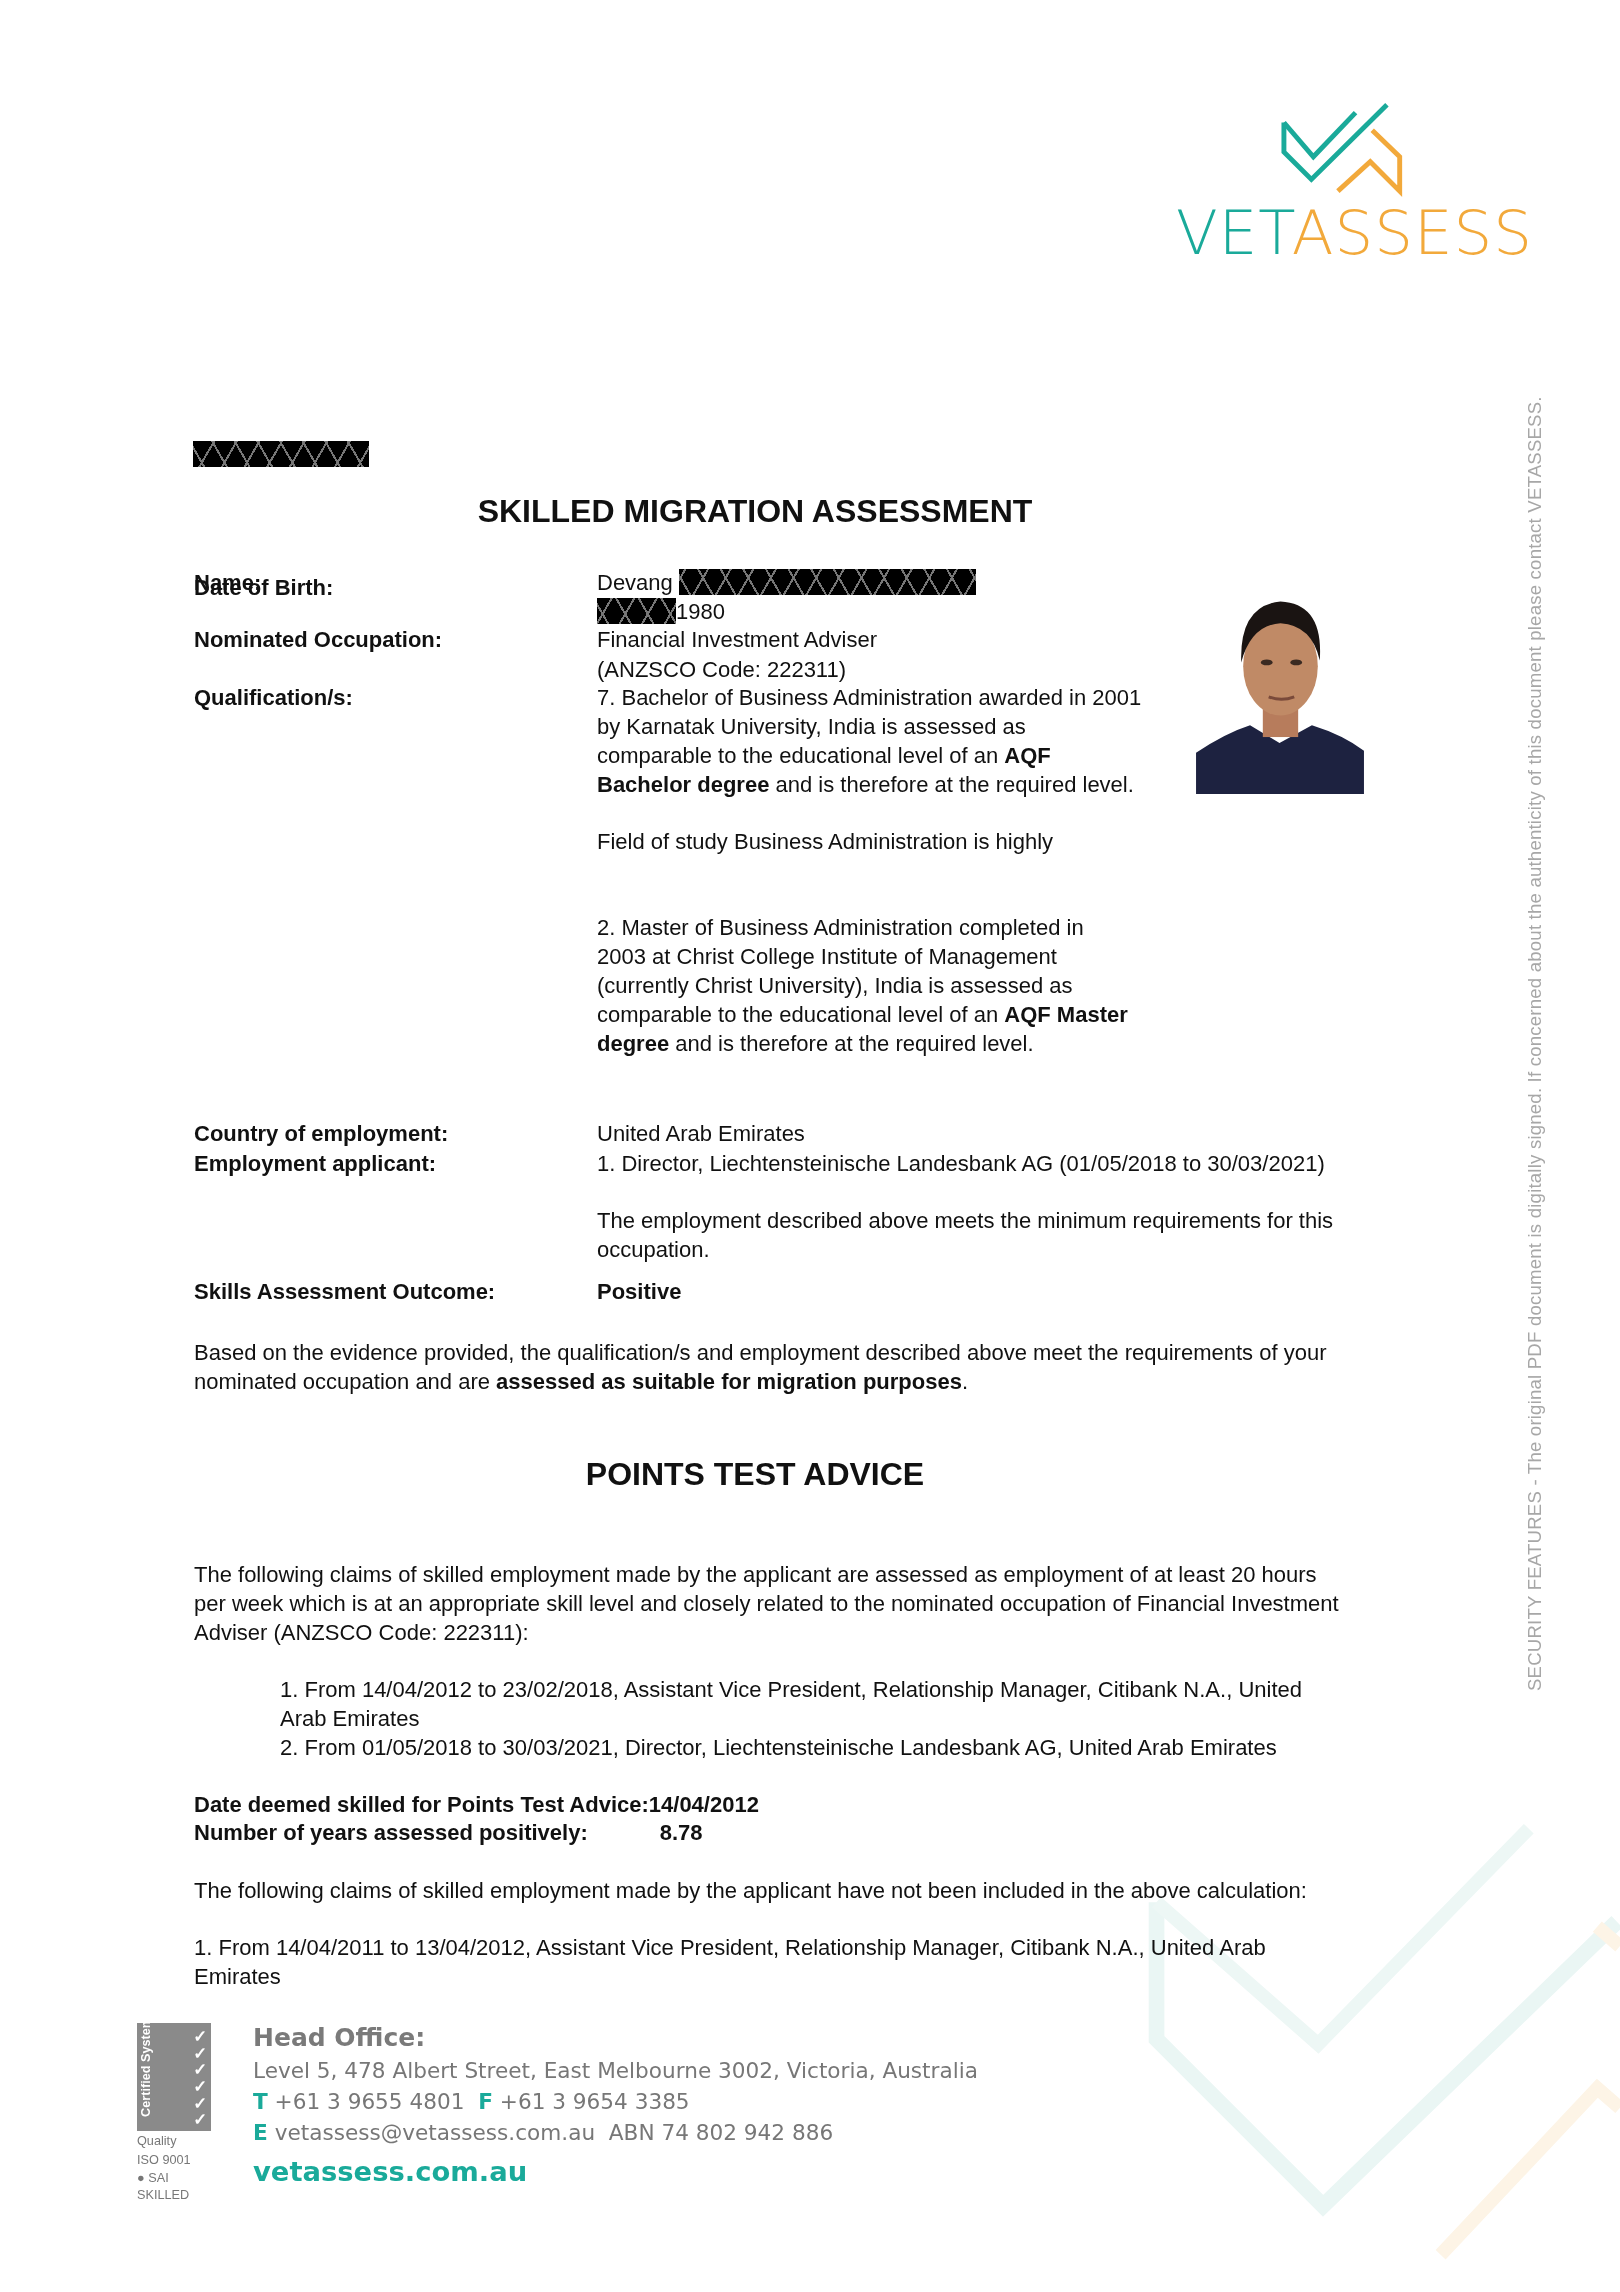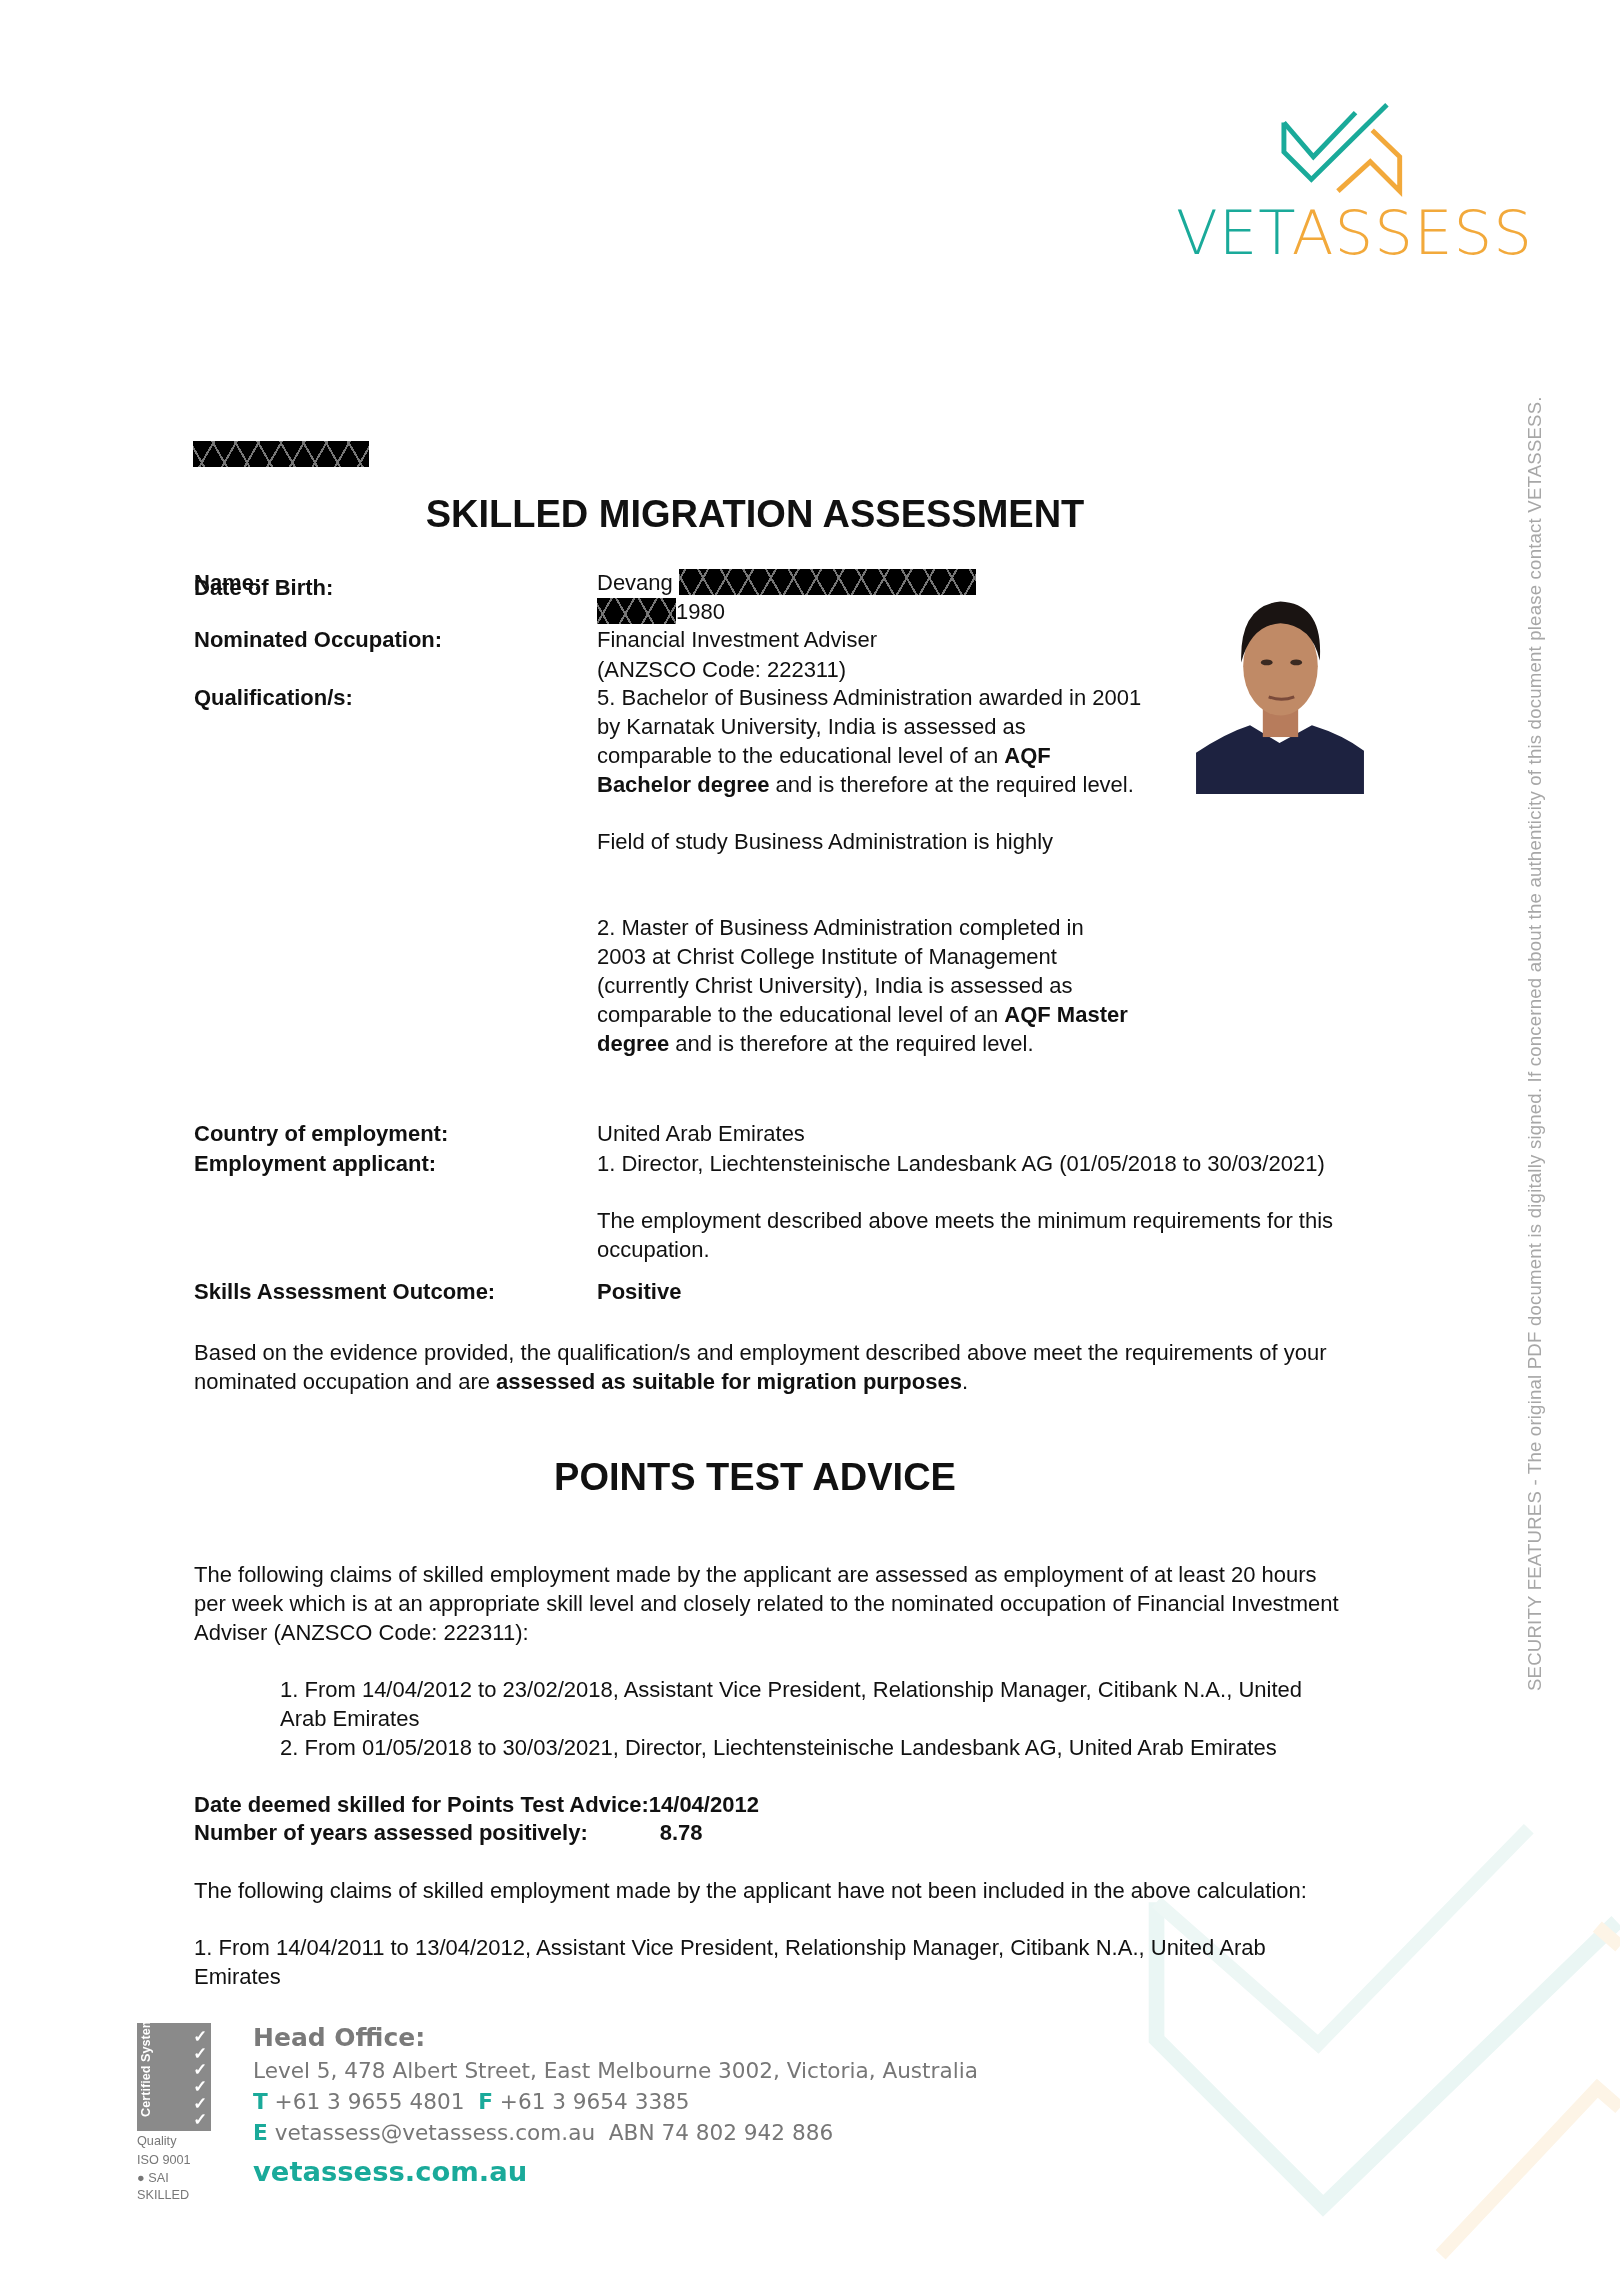--- a/index.html
+++ b/index.html
@@ -18,21 +18,21 @@
   .side-note {
     position: absolute; left: 1524px; top: 1691px;
     transform-origin: 0 0; transform: rotate(-90deg);
     white-space: nowrap; font-size: 18.6px; color: #a7a7a7; letter-spacing: 0.2px;
   }
   .redact { display: inline-block; background-color: #000;
     background-image:
       repeating-linear-gradient(60deg, transparent 0 8.8px, #777 8.8px 10.8px, transparent 10.8px 19.6px),
       repeating-linear-gradient(-60deg, transparent 0 8.8px, #777 8.8px 10.8px, transparent 10.8px 19.6px);
     vertical-align: middle; }
-  .title { position: absolute; left: 0; width: 1510px; text-align: center; font-weight: bold; font-size: 38px; }
+  .title { position: absolute; left: 0; width: 1510px; text-align: center; font-weight: bold; font-size: 32px; }
   .fs { font-size: 22px; line-height: 29px; }
   .lbl { position: absolute; left: 194px; font-weight: bold; }
   .val { position: absolute; left: 597px; }
   b { font-weight: bold; }
   .photo { position: absolute; left: 1196px; top: 576px; width: 168px; height: 218px; overflow: hidden; background: #fff; }
   .para { position: absolute; left: 194px; width: 1225px; }
   .footer { position: absolute; left: 137px; top: 2023px; }
   .cert { position: absolute; left: 0; top: 0; width: 74px; }
   .cert-box { width: 74px; height: 108px; background: #8a8a8a; position: relative; }
   .cert-box .ct { position: absolute; left: 2px; top: 94px; transform: rotate(-90deg); transform-origin: 0 0; color: #fff; font-size: 12.7px; font-weight: bold; white-space: nowrap; }
@@ -77,21 +77,21 @@
 
     <div class="lbl" style="top:573px;">Date of Birth:</div>
     <div class="val" style="top:597px;"><span class="redact" style="width:79px;height:25.5px;margin-top:-3.9px;"></span><span>1980</span></div>
 
     <div class="lbl" style="top:625px;">Nominated Occupation:</div>
     <div class="val" style="top:625px;">Financial Investment Adviser</div>
     <div class="val" style="top:655px;">(ANZSCO Code: 222311)</div>
 
     <div class="lbl" style="top:683px;">Qualification/s:</div>
     <div class="val" style="top:683px;">
-      <div>5. Bachelor of Business Administration awarded in 2001</div>
+      <div>7. Bachelor of Business Administration awarded in 2001</div>
       <div>by Karnatak University, India is assessed as</div>
       <div><span>comparable to the educational level of an </span><b>AQF</b></div>
       <div><b>Bachelor degree</b><span> and is therefore at the required level.</span></div>
       <div style="height:28px;"></div>
       <div>Field of study Business Administration is highly</div>
     </div>
     <div class="val" style="top:913px;">
       <div>2. Master of Business Administration completed in</div>
       <div>2003 at Christ College Institute of Management</div>
       <div>(currently Christ University), India is assessed as</div>

